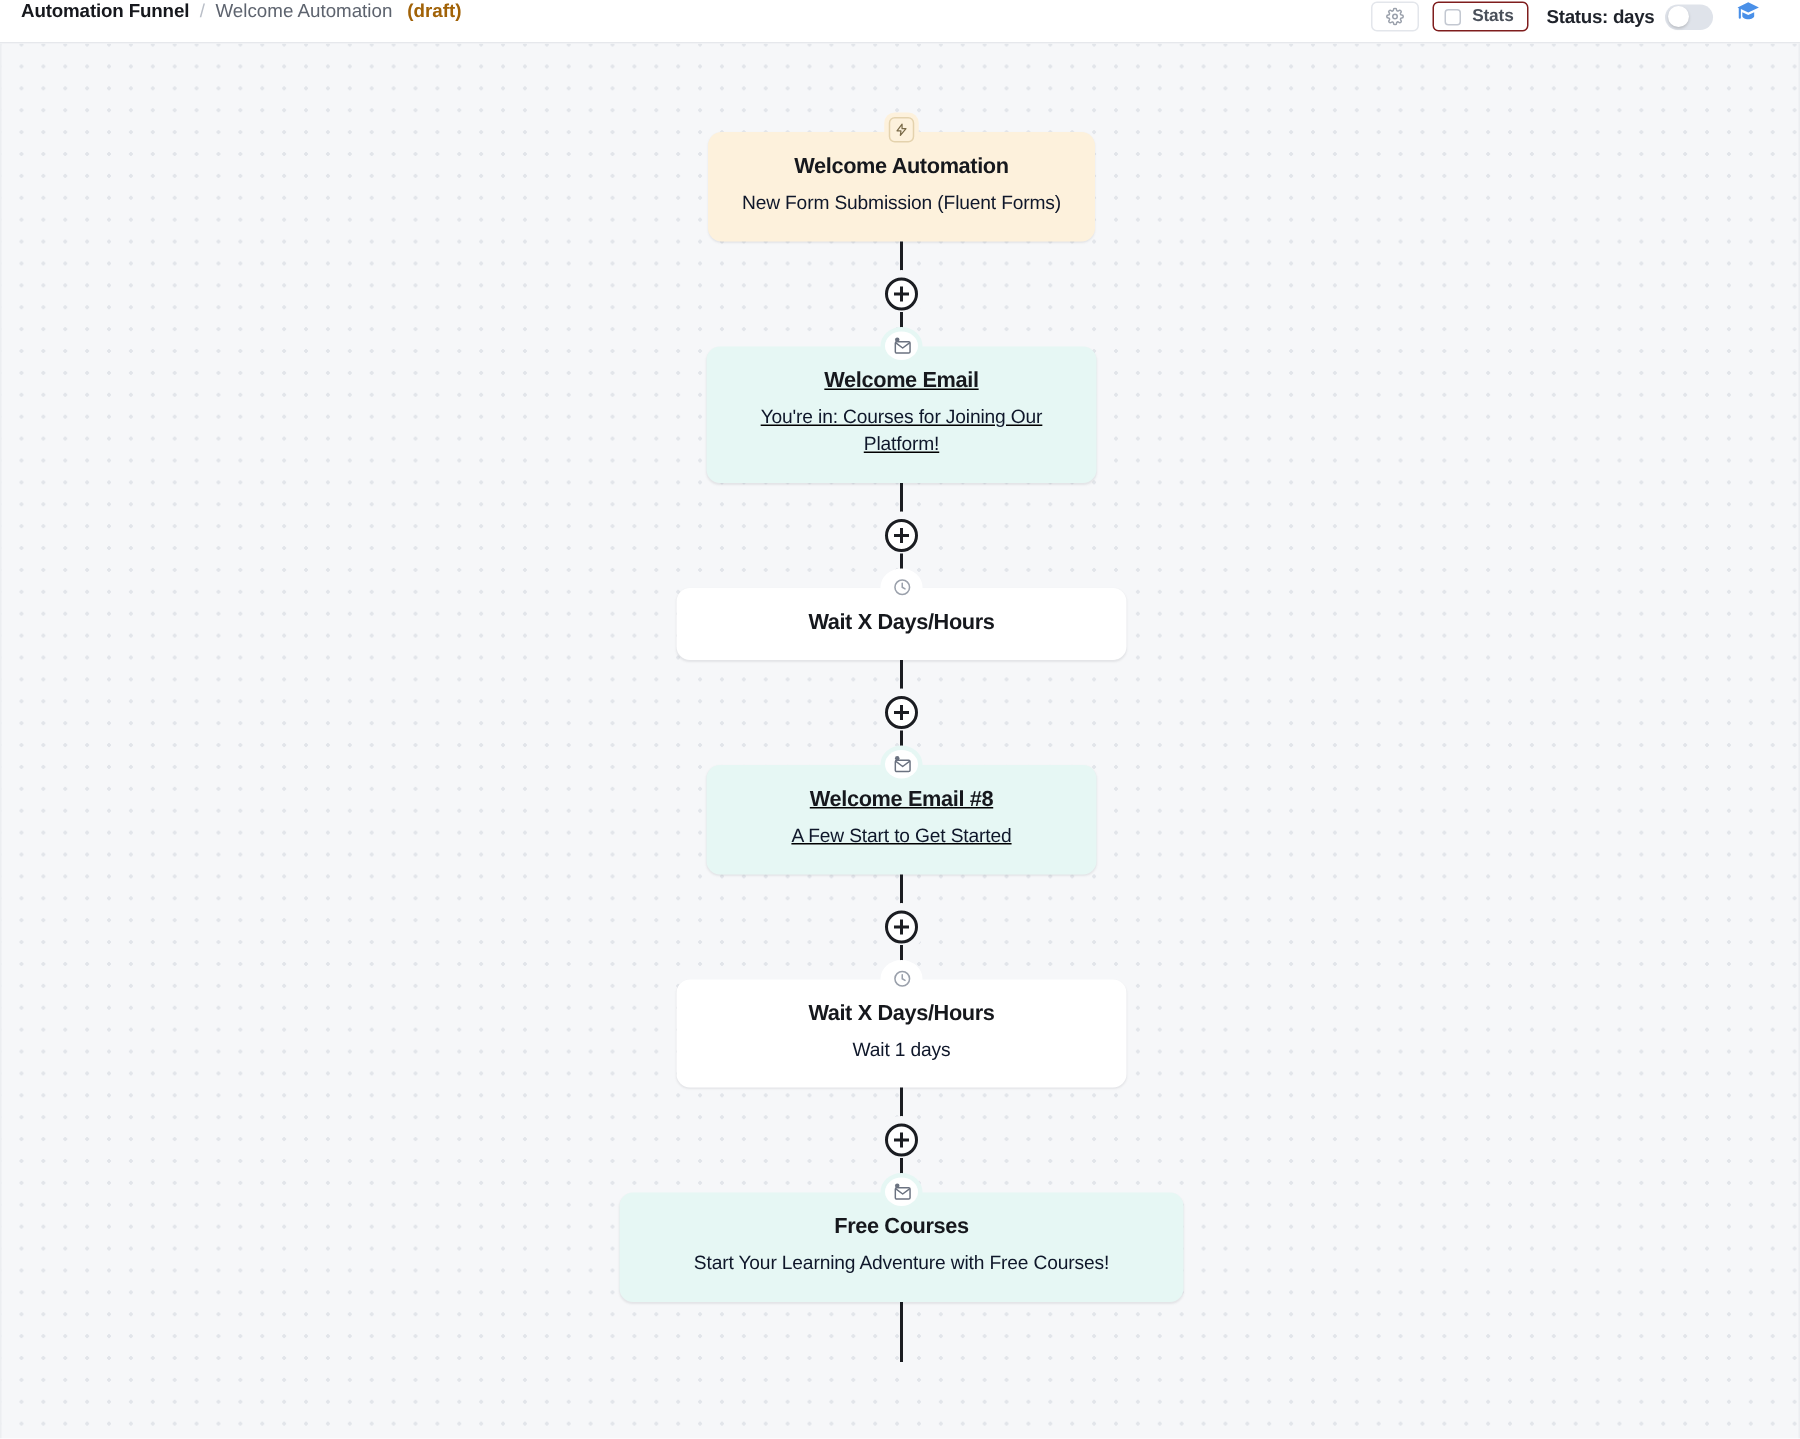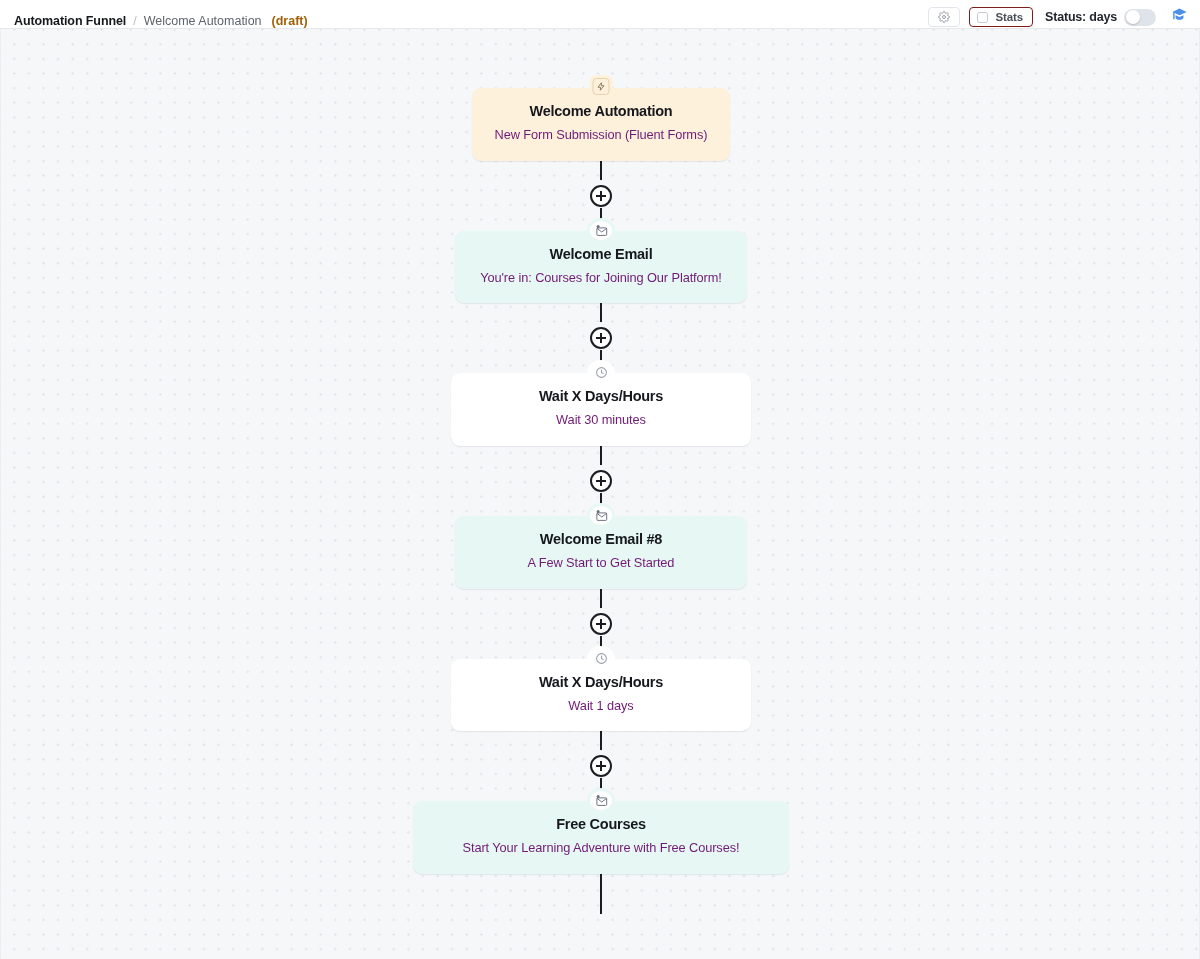--- a/index.html
+++ b/index.html
@@ -13,22 +13,22 @@
     background: #ffffff;
   }
 
   
   .topbar {
     position: relative;
     height: 29px;
     background: #ffffff;
     border-bottom: 1px solid #e6e8ec;
     display: flex;
-    align-items: flex-end;
-    padding: 0 9px 0 14px;
+    align-items: flex-start;
+    padding: 0 23px 0 14px;
     z-index: 20;
   }
 
   .breadcrumb {
     display: flex;
     align-items: center;
     gap: 7px;
     font-size: 12.5px;
     white-space: nowrap;
   }
@@ -167,27 +167,27 @@
   .node .title {
     font-size: 14.5px;
     font-weight: 700;
     color: #16181d;
     letter-spacing: -0.25px;
     line-height: 1.25;
   }
   .node .subtitle {
     margin-top: 6px;
     font-size: 12.8px;
-    color: #701a75;
+    color: #0f172a;
     line-height: 1.45;
     letter-spacing: -0.1px;
   }
 
   .node.trigger   { background: #fdf1dc; width: 258px; }
-  .node.email     { background: #e6f7f4; width: 292px; }
+  .node.email     { background: #e6f7f4; width: 260px; text-decoration: underline; }
   .node.wait      { background: #ffffff; width: 300px; }
   .node.email-wide{ background: #e6f7f4; width: 376px; }
 
   
   .badge {
     position: absolute;
     top: -10px;
     left: 50%;
     transform: translateX(-50%);
     width: 22px;
@@ -322,21 +322,20 @@
         <div class="conn-line" style="height: 23px;"></div>
       </div>
       <div class="node wait">
         <div class="badge rndw">
           <svg width="13" height="13" viewBox="0 0 24 24" fill="none" stroke="#9aa0ab" stroke-width="1.9" stroke-linecap="round">
             <circle cx="12" cy="12" r="9"></circle>
             <path d="M12 7.2V12l3.4 2"></path>
           </svg>
         </div>
         <div class="title">Wait X Days/Hours</div>
-        <div class="subtitle">Wait 30 minutes</div>
       </div>
       <div class="connector">
         <div class="conn-line" style="height: 23px;"></div>
         <div class="plus" title="+"></div>
         <div class="conn-line" style="height: 23px;"></div>
       </div>
       <div class="node email">
         <div class="badge rnd">
           <svg width="15" height="13" viewBox="0 0 26 22" fill="none" stroke="#6b7280" stroke-width="1.7" stroke-linejoin="round" stroke-linecap="round">
             <rect x="5" y="6.5" width="17" height="13" rx="1.6"></rect>

